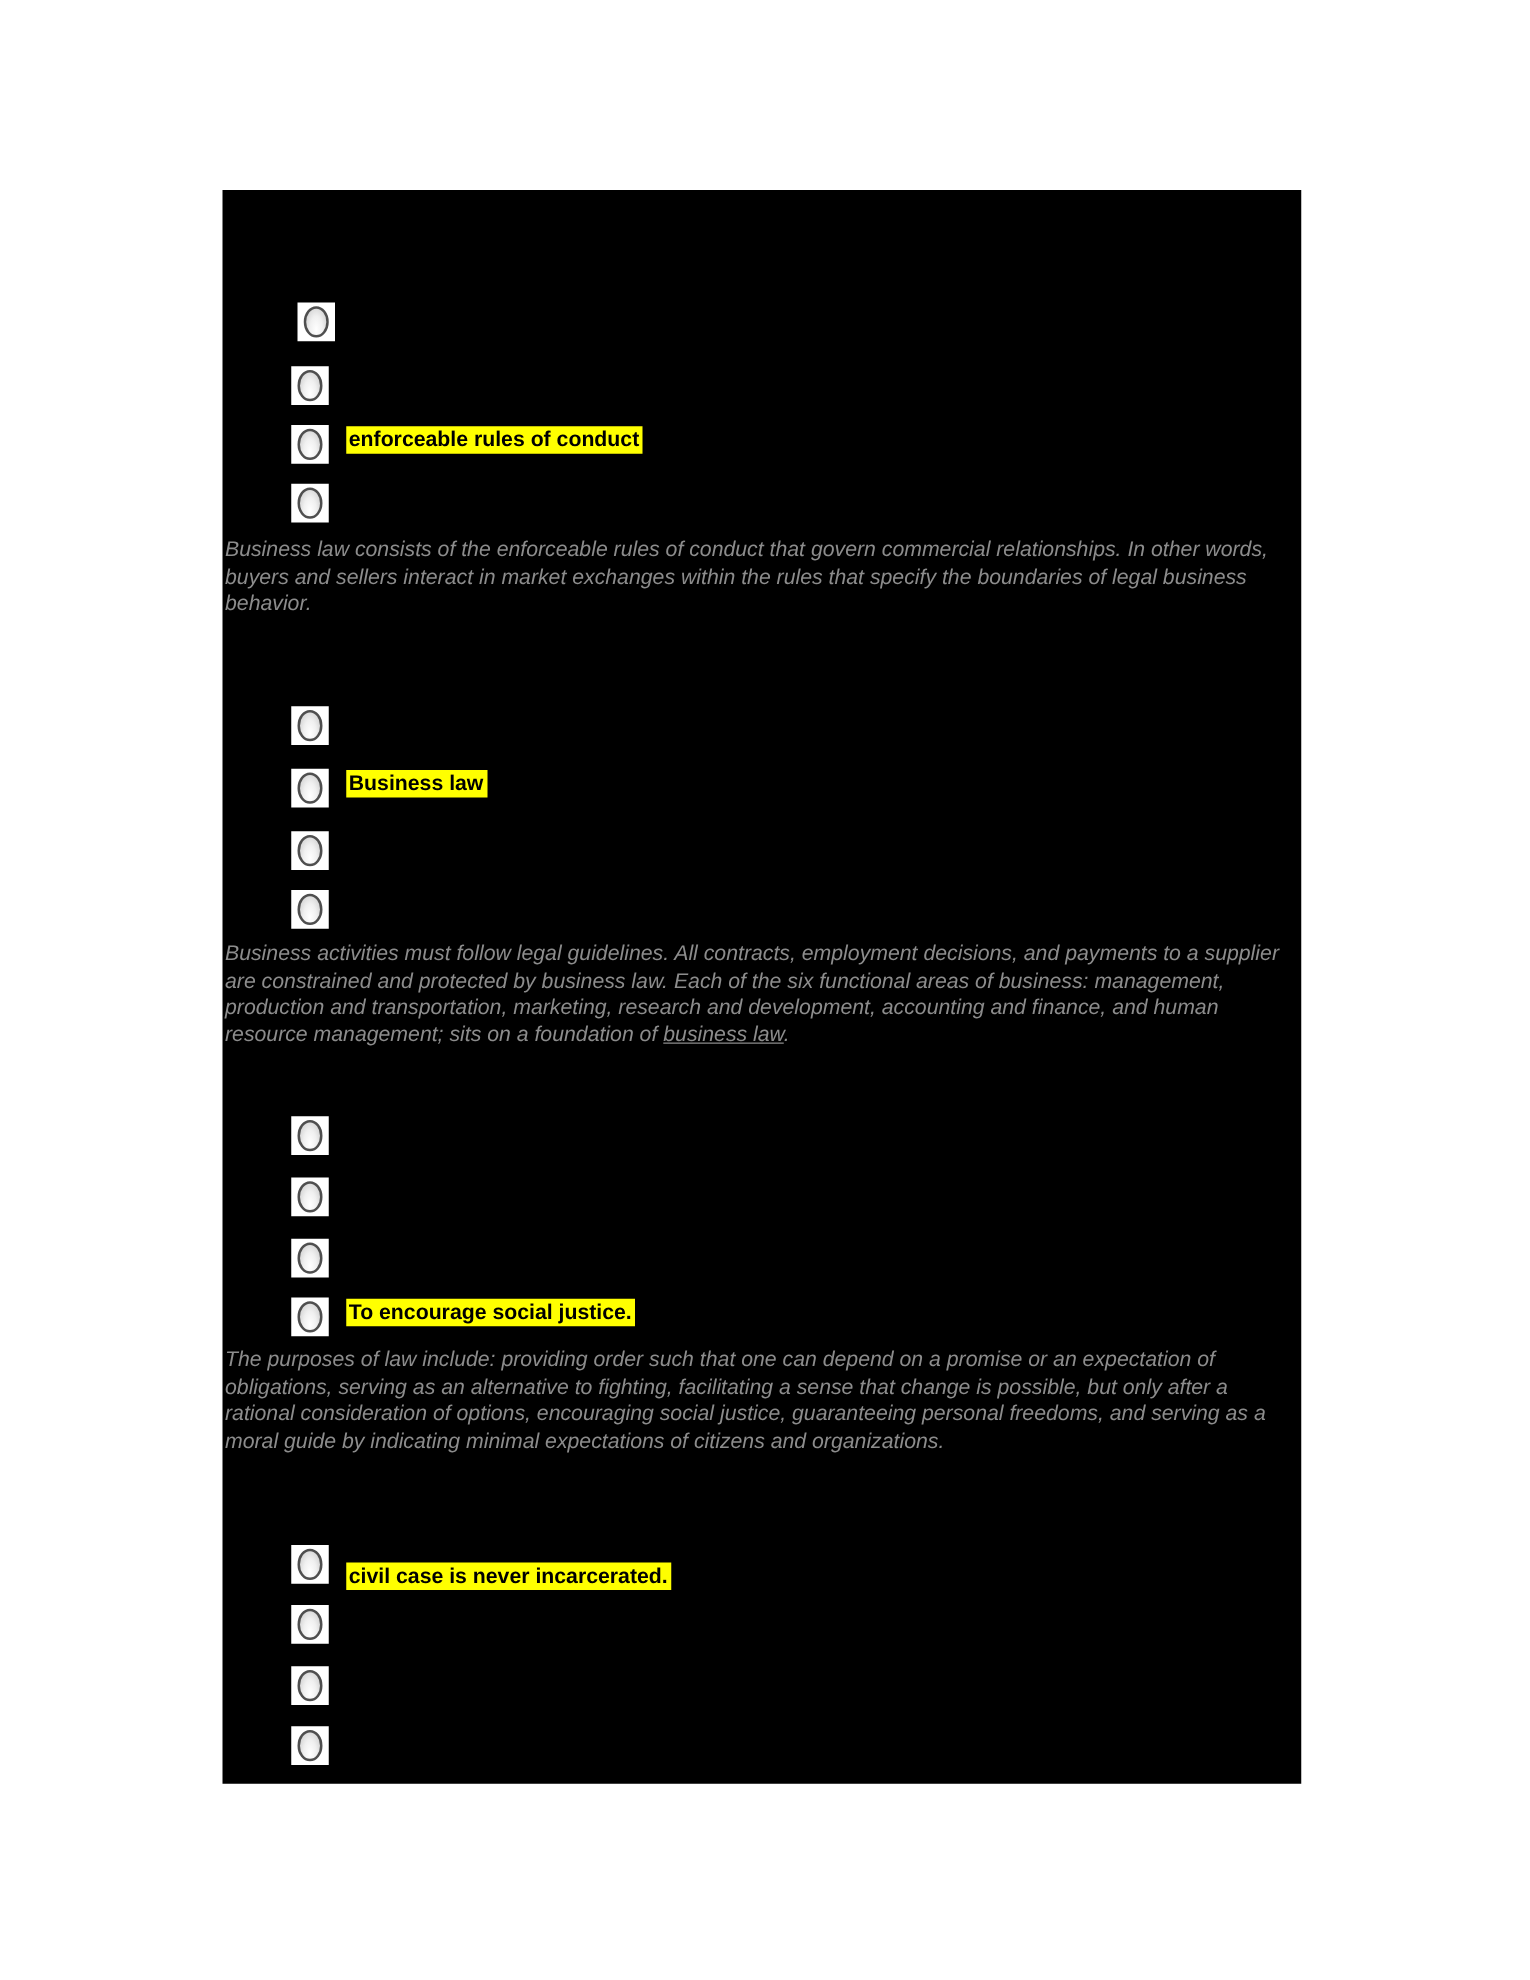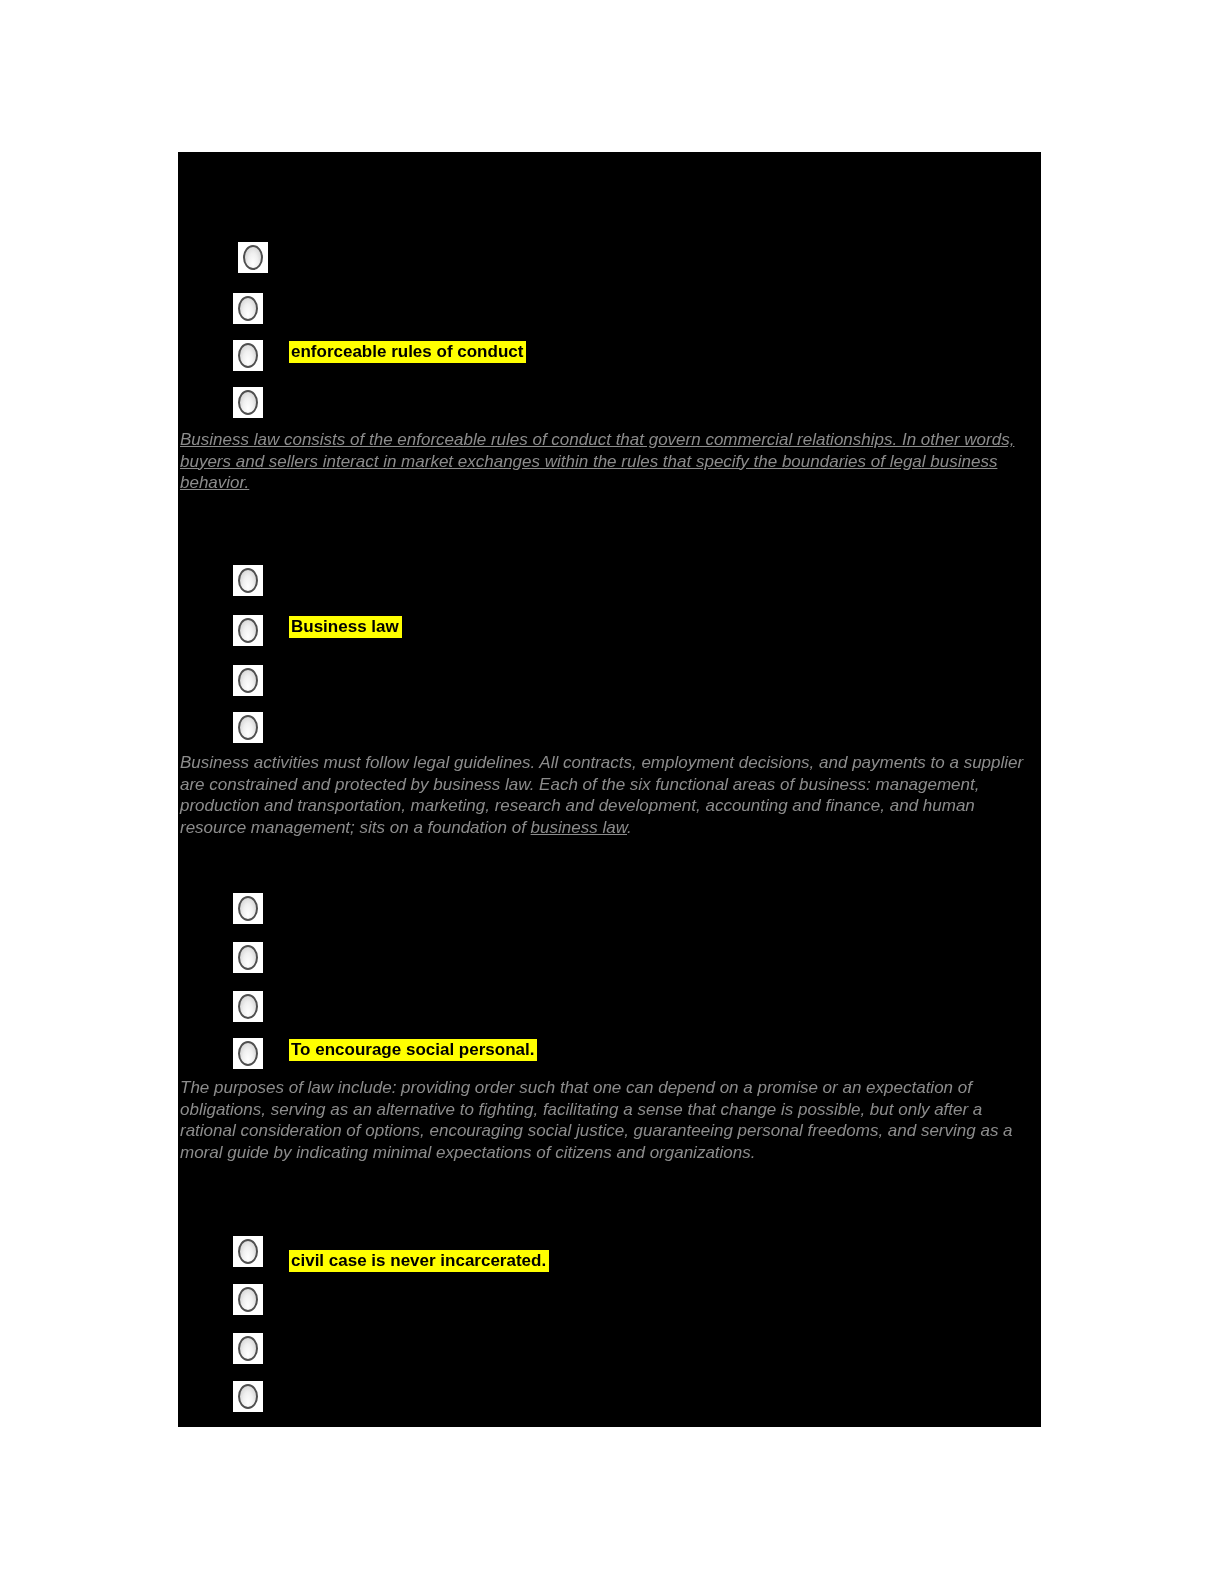--- a/index.html
+++ b/index.html
@@ -43,21 +43,20 @@
   }
   .answer-highlight {
     position: absolute;
     background: #ffff00;
     color: #000000;
     font-weight: bold;
     font-size: 17px;
     line-height: 21px;
     padding: 0 3px 1px 2px;
     white-space: nowrap;
-    margin-left: 12px;
   }
   .explanation {
     position: absolute;
     left: 2px;
     width: 858px;
     color: #8c8c8c;
     font-style: italic;
     font-size: 17px;
     line-height: 21.5px;
   }
@@ -75,21 +74,21 @@
         <div class="option-radio" style="left: 55px; top: 141px;">
           <span class="radio-circle"></span>
         </div>
         <div class="option-radio" style="left: 55px; top: 188px;">
           <span class="radio-circle"></span>
         </div>
         <div class="answer-highlight" style="left: 99px; top: 189px;">enforceable rules of conduct</div>
         <div class="option-radio" style="left: 55px; top: 235px;">
           <span class="radio-circle"></span>
         </div>
-        <div class="explanation" style="top: 277px; text-decoration: underline;"><span>Business law consists of the enforceable rules of conduct that govern commercial relationships. In other words, buyers and sellers interact in market exchanges within the rules that specify the boundaries of legal business behavior.</span></div>
+        <div class="explanation" style="top: 277px;"><span>Business law consists of the enforceable rules of conduct that govern commercial relationships. In other words, buyers and sellers interact in market exchanges within the rules that specify the boundaries of legal business behavior.</span></div>
       </div>
       <div>
         <div class="option-radio" style="left: 55px; top: 413px;">
           <span class="radio-circle"></span>
         </div>
         <div class="option-radio" style="left: 55px; top: 463px;">
           <span class="radio-circle"></span>
         </div>
         <div class="answer-highlight" style="left: 99px; top: 464px;">Business law</div>
         <div class="option-radio" style="left: 55px; top: 513px;">
@@ -106,21 +105,21 @@
         </div>
         <div class="option-radio" style="left: 55px; top: 790px;">
           <span class="radio-circle"></span>
         </div>
         <div class="option-radio" style="left: 55px; top: 839px;">
           <span class="radio-circle"></span>
         </div>
         <div class="option-radio" style="left: 55px; top: 886px;">
           <span class="radio-circle"></span>
         </div>
-        <div class="answer-highlight" style="left: 99px; top: 887px;">To encourage social personal.</div>
+        <div class="answer-highlight" style="left: 99px; top: 887px;">To encourage social justice.</div>
         <div class="explanation" style="top: 925px;"><span>The purposes of law include: providing order such that one can depend on a promise or an expectation of obligations, serving as an alternative to fighting, facilitating a sense that change is possible, but only after a rational consideration of options, encouraging social justice, guaranteeing personal freedoms, and serving as a moral guide by indicating minimal expectations of citizens and organizations.</span></div>
       </div>
       <div>
         <div class="option-radio" style="left: 55px; top: 1084px;">
           <span class="radio-circle"></span>
         </div>
         <div class="answer-highlight" style="left: 99px; top: 1098px;">civil case is never incarcerated.</div>
         <div class="option-radio" style="left: 55px; top: 1132px;">
           <span class="radio-circle"></span>
         </div>

